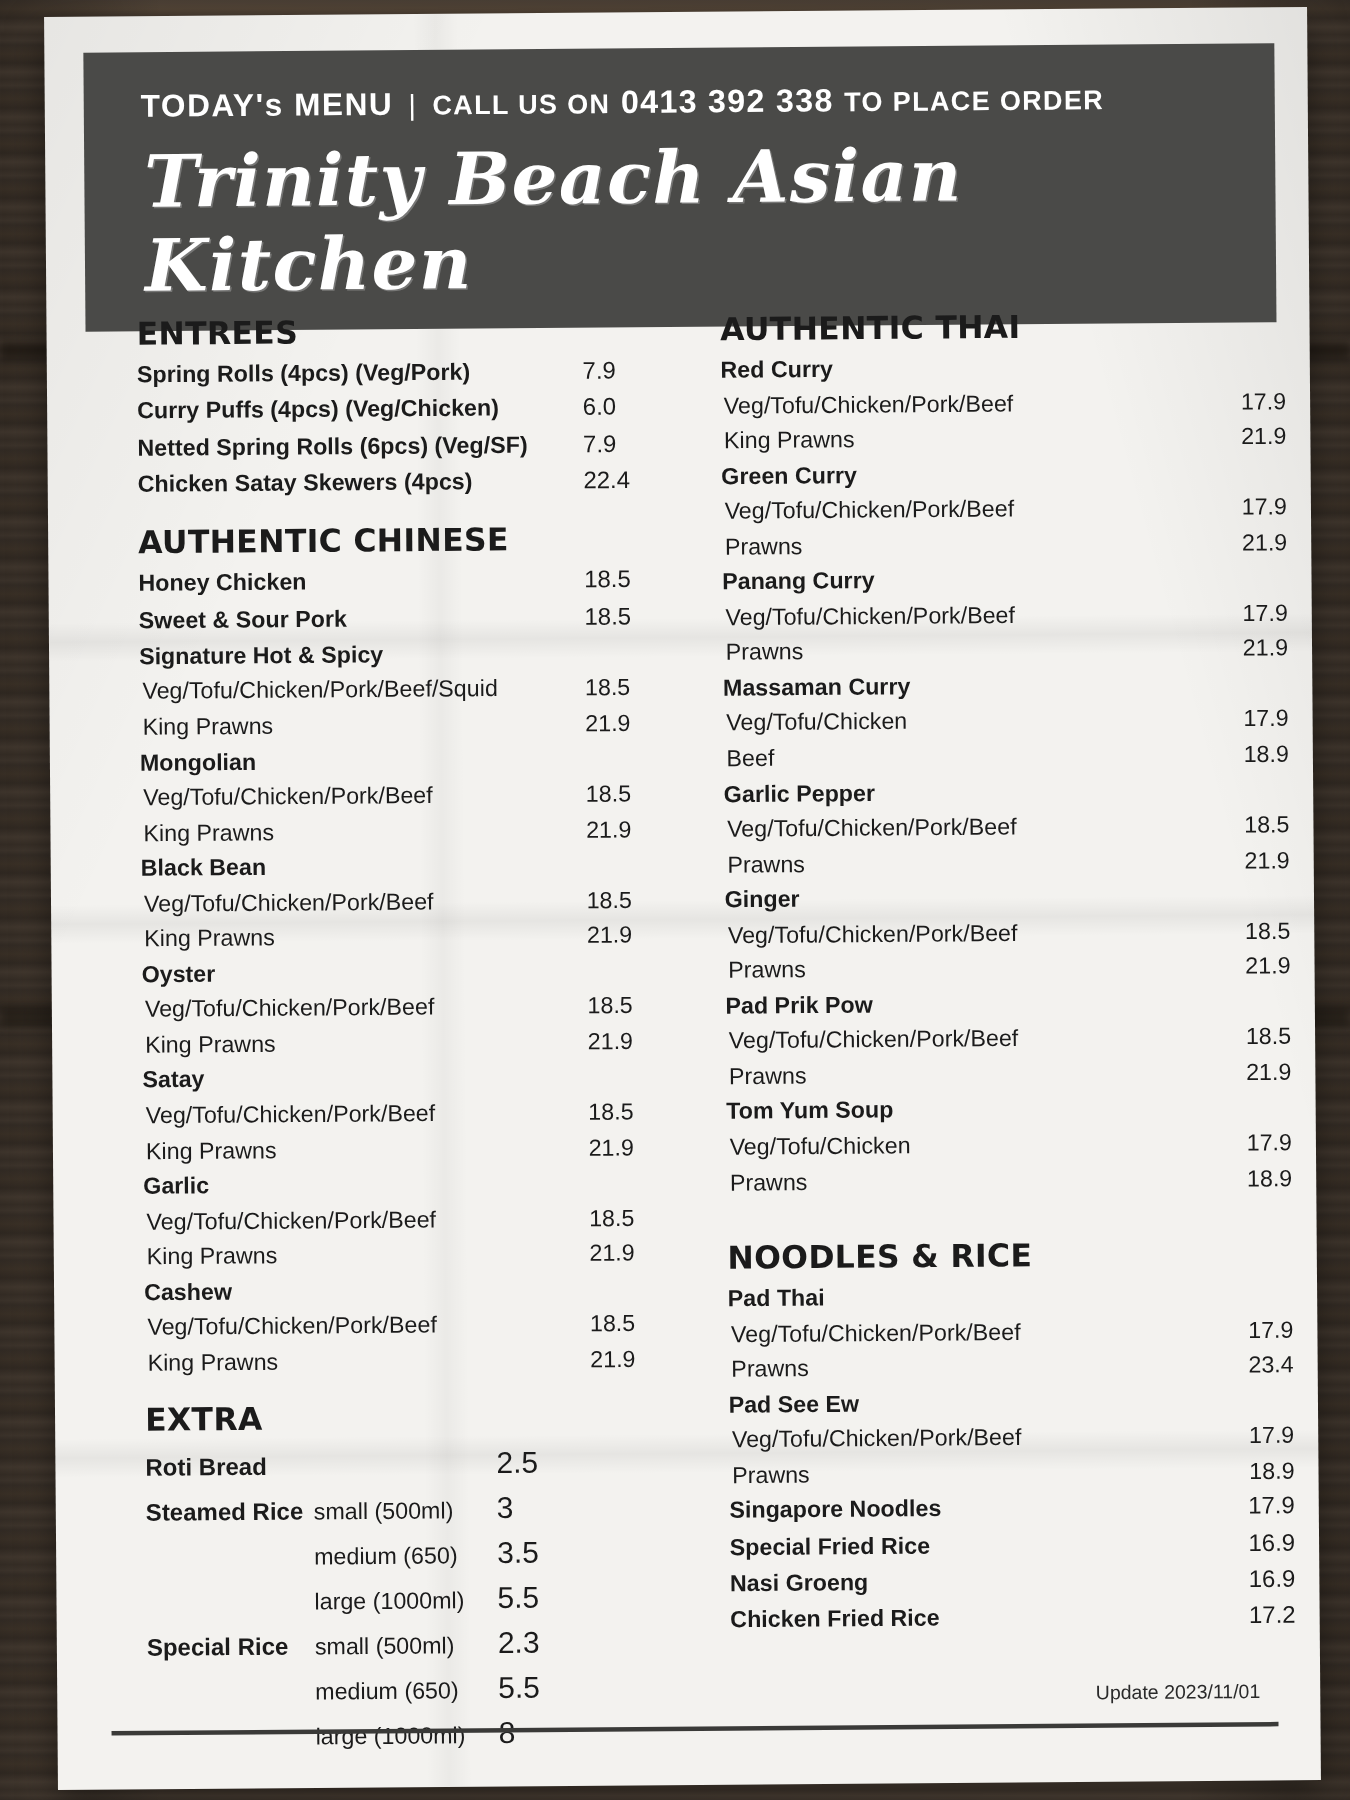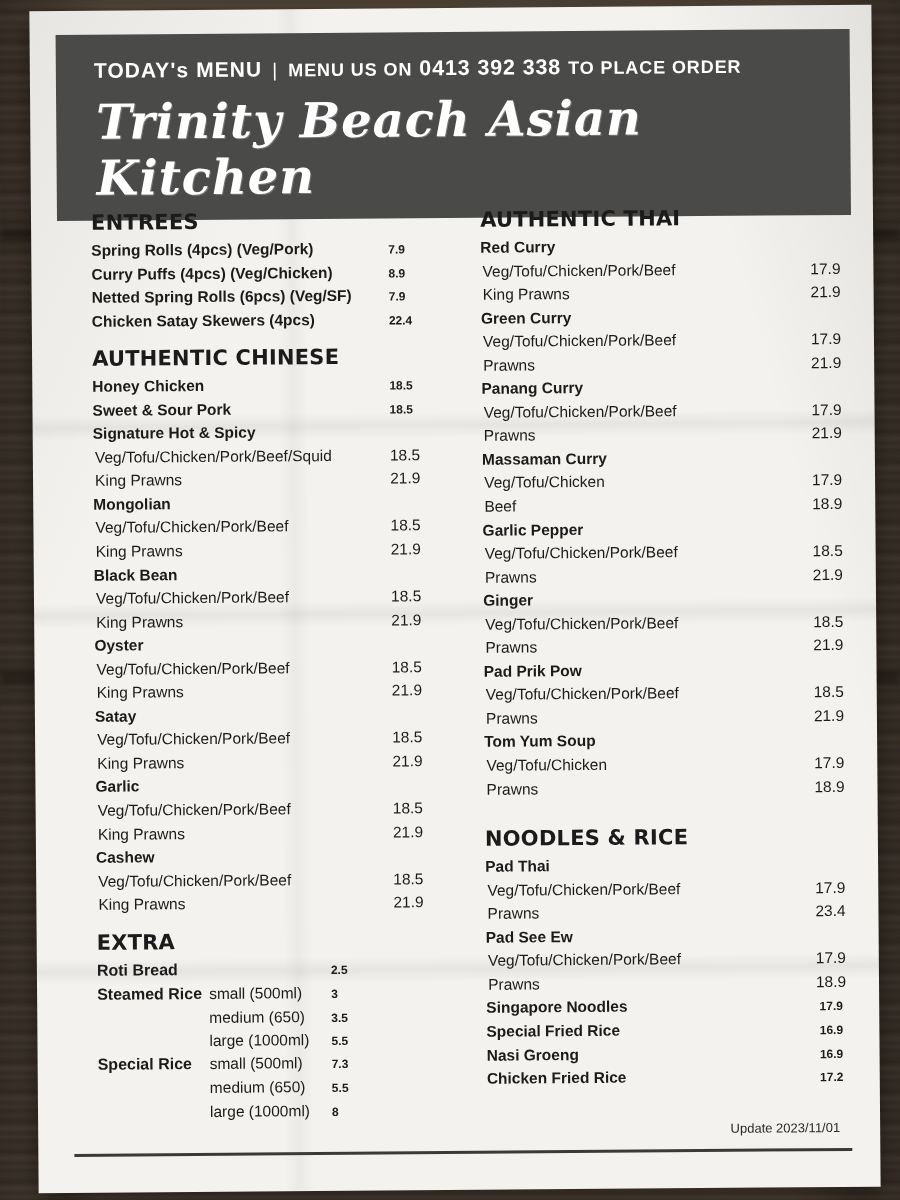--- a/index.html
+++ b/index.html
@@ -146,44 +146,44 @@
     font-size: 16px;
   }
   .variant {
     font-size: 15.5px;
     font-weight: normal;
     padding-left: 2px;
   }
   .price {
     font-size: 15.5px;
   }
-  .price.bold { font-weight: bold; font-size: 12px; }
+  .price.bold { font-weight: normal; font-size: 16px; }
 
   .hdr-entree .label { font-weight: bold; font-size: 15.5px; }
 
   
   .col-right .row .label { font-size: 15.5px; }
-  .col-right .row .price { width: 64px; margin-left: 24px; text-align: center; }
+  .col-right .row .price { width: 64px; margin-left: 24px; text-align: right; }
 
   
   .extra-row {
     display: flex;
     align-items: baseline;
     line-height: 1.5;
   }
   .extra-row .name {
     width: 112px;
     font-weight: bold;
     font-size: 16px;
   }
   .extra-row .size {
     width: 122px;
     font-size: 15.5px;
   }
-  .extra-row .price { width: 60px; font-weight: bold; font-size: 12px; }
+  .extra-row .price { width: 60px; font-weight: normal; font-size: 20px; }
 
   .footer-note {
     position: absolute;
     right: 40px;
     bottom: 52px;
     font-size: 13px;
     color: #2a2a2a;
     text-align: right;
   }
   .footer-rule {
@@ -204,40 +204,40 @@
 
   <div class="crease c1"></div>
   <div class="crease c2"></div>
   <div class="crease c3"></div>
   <div class="vcrease"></div>
 
   <div class="header-band">
     <div class="header-top">
       <span class="todays">TODAY's MENU</span>
       <span class="sep">|</span>
-      <span class="small">MENU US ON</span>
+      <span class="small">CALL US ON</span>
       <span class="phone">0413 392 338</span>
       <span class="small">TO PLACE ORDER</span>
     </div>
     <div class="restaurant-name">Trinity Beach Asian Kitchen</div>
   </div>
 
   <div class="columns">
 
     <div class="col-left">
 
       <div class="section-title first">ENTREES</div>
 
       <div class="row hdr-entree entree">
         <span class="label">Spring Rolls (4pcs) (Veg/Pork)</span>
         <span class="price bold">7.9</span>
       </div>
       <div class="row hdr-entree entree">
         <span class="label">Curry Puffs (4pcs) (Veg/Chicken)</span>
-        <span class="price bold">8.9</span>
+        <span class="price bold">6.0</span>
       </div>
       <div class="row hdr-entree entree">
         <span class="label">Netted Spring Rolls (6pcs) (Veg/SF)</span>
         <span class="price bold">7.9</span>
       </div>
       <div class="row hdr-entree entree">
         <span class="label">Chicken Satay Skewers (4pcs)</span>
         <span class="price bold">22.4</span>
       </div>
 
@@ -354,21 +354,21 @@
         <span class="price">3.5</span>
       </div>
       <div class="extra-row">
         <span class="name"></span>
         <span class="size">large (1000ml)</span>
         <span class="price">5.5</span>
       </div>
       <div class="extra-row">
         <span class="name">Special Rice</span>
         <span class="size">small (500ml)</span>
-        <span class="price">7.3</span>
+        <span class="price">2.3</span>
       </div>
       <div class="extra-row">
         <span class="name"></span>
         <span class="size">medium (650)</span>
         <span class="price">5.5</span>
       </div>
       <div class="extra-row">
         <span class="name"></span>
         <span class="size">large (1000ml)</span>
         <span class="price">8</span>

